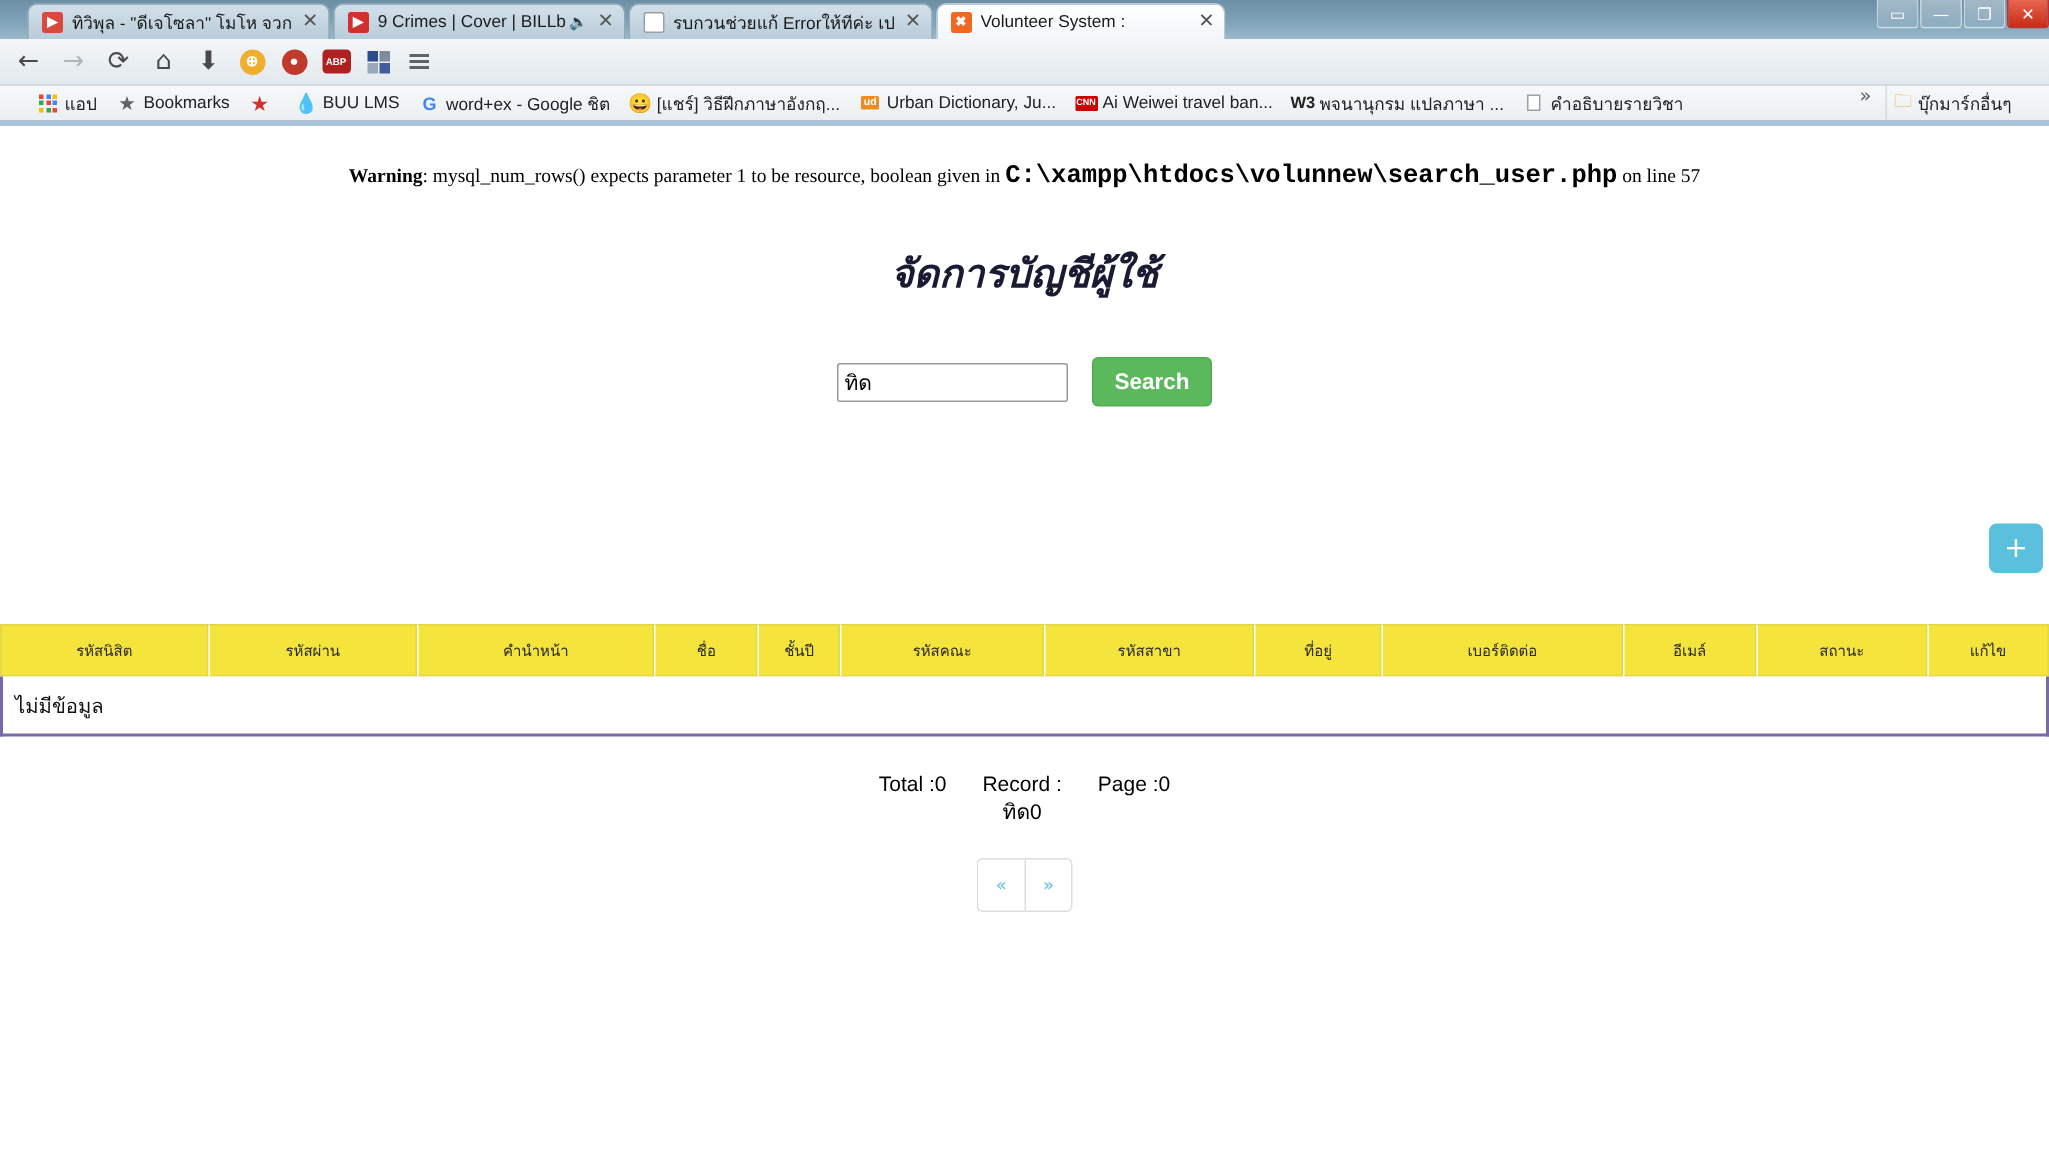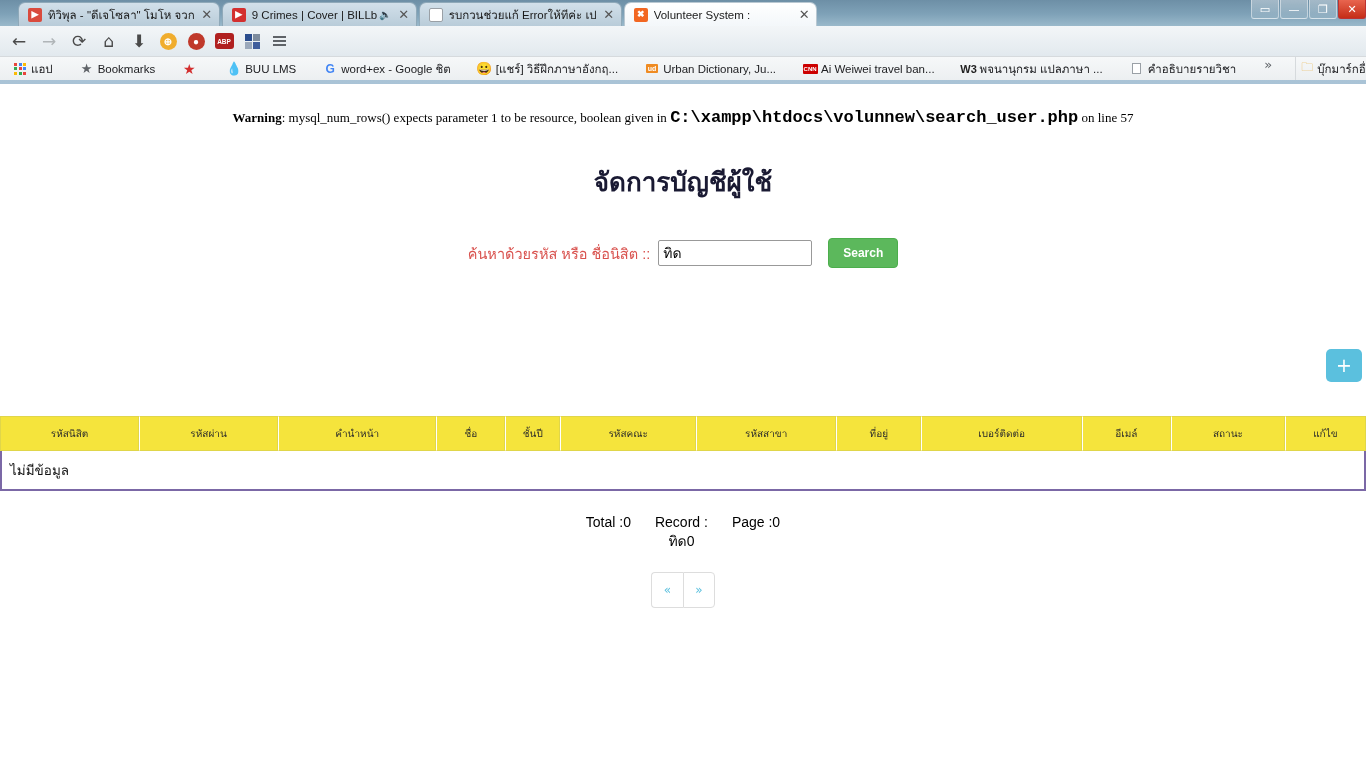--- a/index.html
+++ b/index.html
@@ -114,21 +114,21 @@
   .tb-ext { width: 24px; height: 24px; display:flex;align-items:center;justify-content:center;}
   .circ { width:17px;height:17px;border-radius:50%;display:flex;align-items:center;
           justify-content:center;color:#fff;font-size:10px;font-weight:bold;}
   #menu-btn { width:22px;height:24px;display:flex;flex-direction:column;
               align-items:center;justify-content:center;gap:2px;}
   #menu-btn i { display:block;width:13px;height:2px;background:#5f6368;}
 
   
   #bookmarks {
     height: 24px; display: flex; 
-    padding: 0 8px; gap: 17px;
+    padding: 0 20px; gap: 3px;
     background: linear-gradient(to bottom,#f6f8f9,#eceff1);
     border-top: 1px solid #d6dadd;
     font-size: 11.5px; color: #202124;
     white-space: nowrap; overflow: hidden;
   }
   .bm { display: flex; align-items: center; gap: 4px; padding: 1px 5px; border-radius:2px;}
   .bm .bmi { width: 14px; height: 14px; flex:0 0 14px;
              display:flex;align-items:center;justify-content:center;font-size:10px;}
   .bm-label { font-size: 11.5px; }
   #bm-overflow { margin-left:auto; color:#5f6368; padding:0 6px; font-size:13px;
@@ -144,40 +144,40 @@
   }
   #warning {
     text-align: center; font-size: 13px; color: #000;
     padding-top: 24px; font-family: "Liberation Serif", serif;
   }
   #warning b { font-weight: bold; }
   #warning .mono { font-family: "Liberation Mono", monospace; font-weight: bold; font-size:17px;}
 
   h1#page-title {
     text-align: center; font-size: 26px; font-weight: bold;
-    margin: 34px 0 0 0; color: #1a1a33;
+    margin: 34px 0 0 0; color: #1a1a33; font-style: italic;
   }
 
   #searchrow {
     margin-top: 36px;
     display: flex; align-items: center; justify-content: center;
     gap: 0;
   }
   #search-label { color: #d9534f; font-size: 14.5px; margin-right: 8px; }
   #search-input {
     width: 154px; height: 26px;
     border: 1px solid #999; border-radius: 2px;
     font-size: 14px; padding: 0 4px; color: #000;
     font-family: "Liberation Sans", sans-serif;
     outline: none; background: #fff;
   }
   #search-btn {
     margin-left: 16px;
     background: #5cb85c; border: 1px solid #4cae4c; color: #fff;
-    font-size: 12px; font-weight: bold;
+    font-size: 15px; font-weight: bold;
     padding: 7px 14px; border-radius: 4px; cursor: pointer;
     font-family: "Liberation Sans", sans-serif;
   }
 
   #add-btn {
     position: absolute; right: 4px; top: 265px;
     width: 36px; height: 33px; border-radius: 5px;
     background: #5bc0de; color: #fff;
     display: flex; align-items: center; justify-content: center;
     font-size: 19px; line-height: 1; cursor: pointer;
@@ -399,21 +399,20 @@
 
 <div id="page">
 
   <div id="warning">
     <b>Warning</b><span>: mysql_num_rows() expects parameter 1 to be resource, boolean given in </span><span class="mono">C:\xampp\htdocs\volunnew\search_user.php</span><span> on line 57</span>
   </div>
 
   <h1 id="page-title">จัดการบัญชีผู้ใช้</h1>
 
   <div id="searchrow">
-    <span id="search-label">ค้นหาด้วยรหัส หรือ ชื่อนิสิต ::</span>
     <input id="search-input" type="text" value="ทิด" style="">
     <button id="search-btn">Search</button>
   </div>
 
   <div id="add-btn">
     <span>+</span>
   </div>
 
   <div id="table-wrap">
     <table id="user-table">

